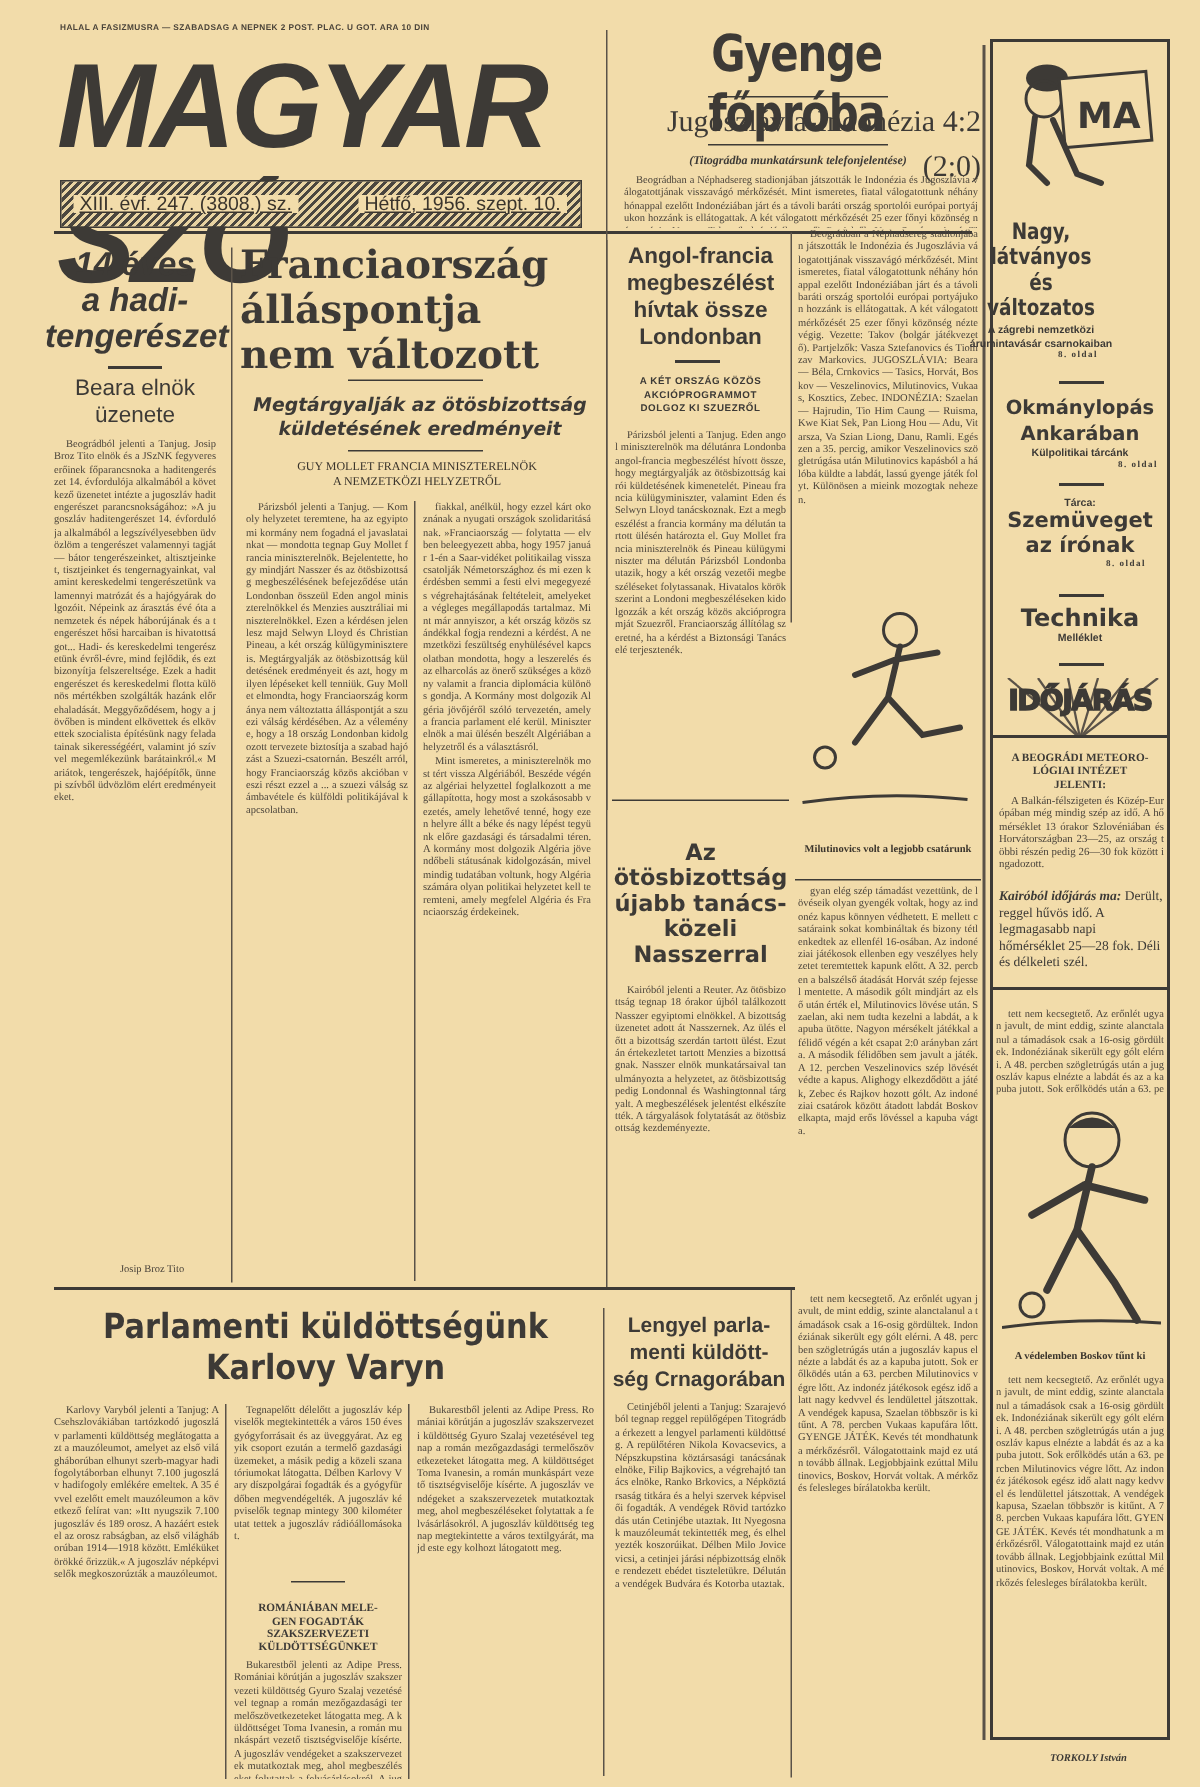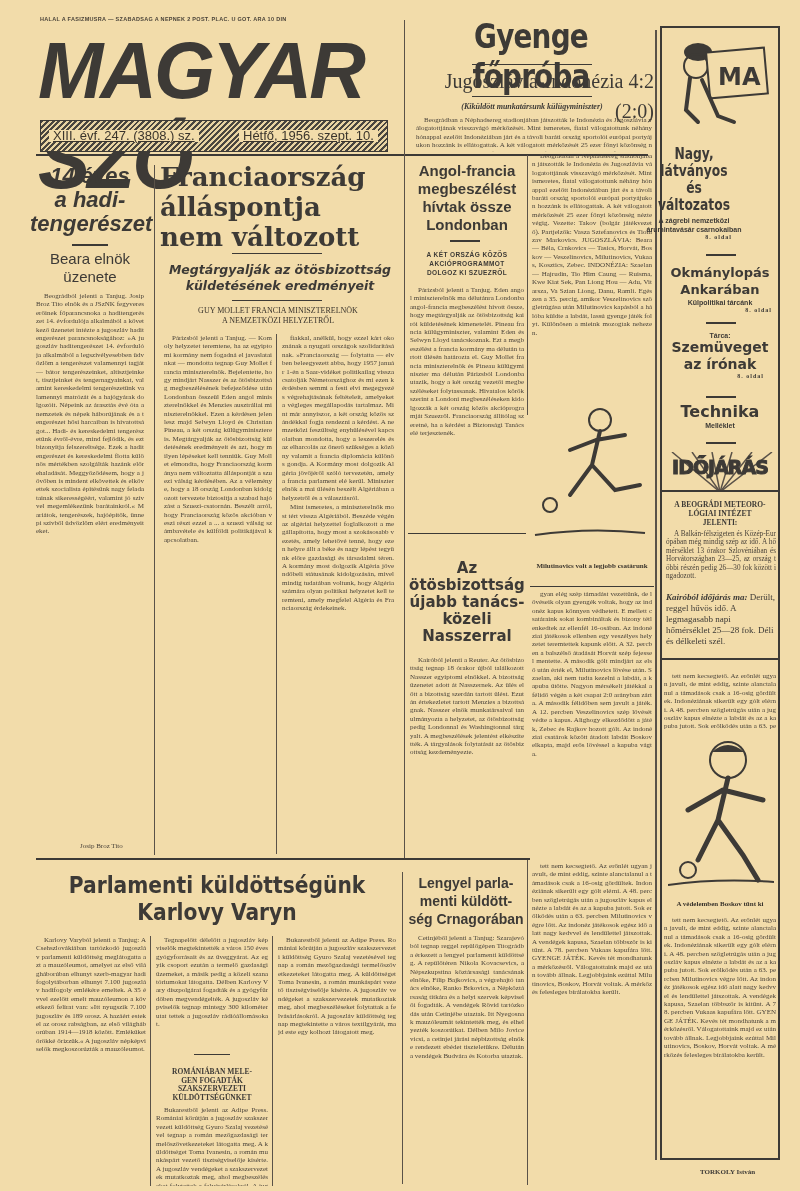--- a/index.html
+++ b/index.html
@@ -52,21 +52,21 @@
   <span style="left:8px">XIII. évf. 247. (3808.) sz.</span>
   <span style="left:198px">Hétfő, 1956. szept. 10.</span>
 </div>
 <div class="abs rule" style="left:36px;top:154px;width:612px;height:2px"></div>
 
 <div class="abs vline" style="left:404px;top:20px;height:520px"></div>
 <div class="abs hl" style="left:408px;top:16px;width:246px;font-size:34px;line-height:40px;font-family:'DejaVu Sans',sans-serif;letter-spacing:-1px;transform:scaleX(0.82);transform-origin:center">Gyenge főpróba</div>
 <div class="abs rule" style="left:472px;top:64px;width:120px;height:1px"></div>
 <div class="abs" style="left:408px;top:66px;width:246px;text-align:right;font-family:'Liberation Serif',serif;font-size:20px;line-height:30px;color:#3d3a36">Jugoszlávia-Indonézia 4:2 (2:0)</div>
 <div class="abs rule" style="left:472px;top:96px;width:120px;height:1px"></div>
-<div class="abs" style="left:410px;top:102px;width:244px;text-align:center;font-size:8px;font-style:italic;font-weight:bold;color:#3d3a36">(Kiküldött munkatársunk külügyminiszter)</div>
+<div class="abs" style="left:410px;top:102px;width:244px;text-align:center;font-size:8px;font-style:italic;font-weight:bold;color:#3d3a36">(Titográdba munkatársunk telefonjelentése)</div>
 <div class="abs vline" style="left:655px;top:30px;height:1130px;width:2px"></div>
 
 <div class="abs body-text" style="left:416px;top:116px;width:236px;height:36px">
     <p>Beográdban a Néphadsereg stadionjában játszották le Indonézia és Jugoszlávia válogatottjának visszavágó mérkőzését. Mint ismeretes, fiatal válogatottunk néhány hónappal ezelőtt Indonéziában járt és a távoli baráti ország sportolói európai portyájukon hozzánk is ellátogattak. A két válogatott mérkőzését 25 ezer főnyi közönség nézte végig. Vezette: Takov (bolgár játékvezető). Partjelzők: Vasza Sztefanovics és Tiomzav Markovics. JUGOSZLÁVIA: Beara — Béla, Crnkovics — Tasics, Horvát, Boskov — Veszelinovics, Milutinovics, Vukaas, Kosztics, Zebec. INDONÉZIA: Szaelan — Hajrudin, Tio Him Caung — Ruisma, Kwe Kiat Sek, Pan Liong Hou — Adu, Vitarsza, Va Szian Liong, Danu, Ramli. Egészen a 35. percig, amikor Veszelinovics szögletrúgása után Milutinovics kapásból a hálóba küldte a labdát, lassú gyenge játék folyt. Különösen a mieink mozogtak nehezen.</p>
   </div>
 
 <div class="abs vline" style="left:527px;top:155px;height:260px"></div>
 <div class="abs body-text" style="left:532px;top:152px;width:120px;height:245px">
     <p>Beográdban a Néphadsereg stadionjában játszották le Indonézia és Jugoszlávia válogatottjának visszavágó mérkőzését. Mint ismeretes, fiatal válogatottunk néhány hónappal ezelőtt Indonéziában járt és a távoli baráti ország sportolói európai portyájukon hozzánk is ellátogattak. A két válogatott mérkőzését 25 ezer főnyi közönség nézte végig. Vezette: Takov (bolgár játékvezető). Partjelzők: Vasza Sztefanovics és Tiomzav Markovics. JUGOSZLÁVIA: Beara — Béla, Crnkovics — Tasics, Horvát, Boskov — Veszelinovics, Milutinovics, Vukaas, Kosztics, Zebec. INDONÉZIA: Szaelan — Hajrudin, Tio Him Caung — Ruisma, Kwe Kiat Sek, Pan Liong Hou — Adu, Vitarsza, Va Szian Liong, Danu, Ramli. Egészen a 35. percig, amikor Veszelinovics szögletrúgása után Milutinovics kapásból a hálóba küldte a labdát, lassú gyenge játék folyt. Különösen a mieink mozogtak nehezen.</p>
   </div>
@@ -273,13 +273,13 @@
   <circle cx="60" cy="30" r="18" fill="none" stroke="#3d3a36" stroke-width="2"></circle>
   <path d="M44 22 Q60 8 76 22" fill="#3d3a36"></path>
   <path d="M60 48 L50 90 L30 130 M50 90 L75 125 L90 150 M55 60 L20 80 M55 60 L95 70" fill="none" stroke="#3d3a36" stroke-width="5" stroke-linecap="round"></path>
   <circle cx="20" cy="140" r="8" fill="none" stroke="#3d3a36" stroke-width="2"></circle>
   <path d="M0 155 Q50 148 106 152" fill="none" stroke="#3d3a36" stroke-width="2"></path>
 </svg>
 <div class="abs caption" style="left:664px;top:900px;width:112px">A védelemben Boskov tűnt ki</div>
 <div class="abs body-text" style="left:664px;top:916px;width:112px;height:250px">
     <p>tett nem kecsegtető. Az erőnlét ugyan javult, de mint eddig, szinte alanctalanul a támadások csak a 16-osig gördültek. Indonéziának sikerült egy gólt elérni. A 48. percben szögletrúgás után a jugoszláv kapus elnézte a labdát és az a kapuba jutott. Sok erőlködés után a 63. percben Milutinovics végre lőtt. Az indonéz játékosok egész idő alatt nagy kedvvel és lendülettel játszottak. A vendégek kapusa, Szaelan többször is kitűnt. A 78. percben Vukaas kapufára lőtt. GYENGE JÁTÉK. Kevés tét mondhatunk a mérkőzésről. Válogatottaink majd ez után tovább állnak. Legjobbjaink ezúttal Milutinovics, Boskov, Horvát voltak. A mérkőzés felesleges bírálatokba került.</p>
   </div>
-<div class="abs" style="left:700px;top:1168px;font-size:7px;font-weight:bold;color:#3d3a36">TORKOLY István</div>
+<div class="abs" style="left:700px;top:1168px;font-size:7px;font-weight:bold;font-style:italic;color:#3d3a36">TORKOLY István</div>
 
 </body></html>

